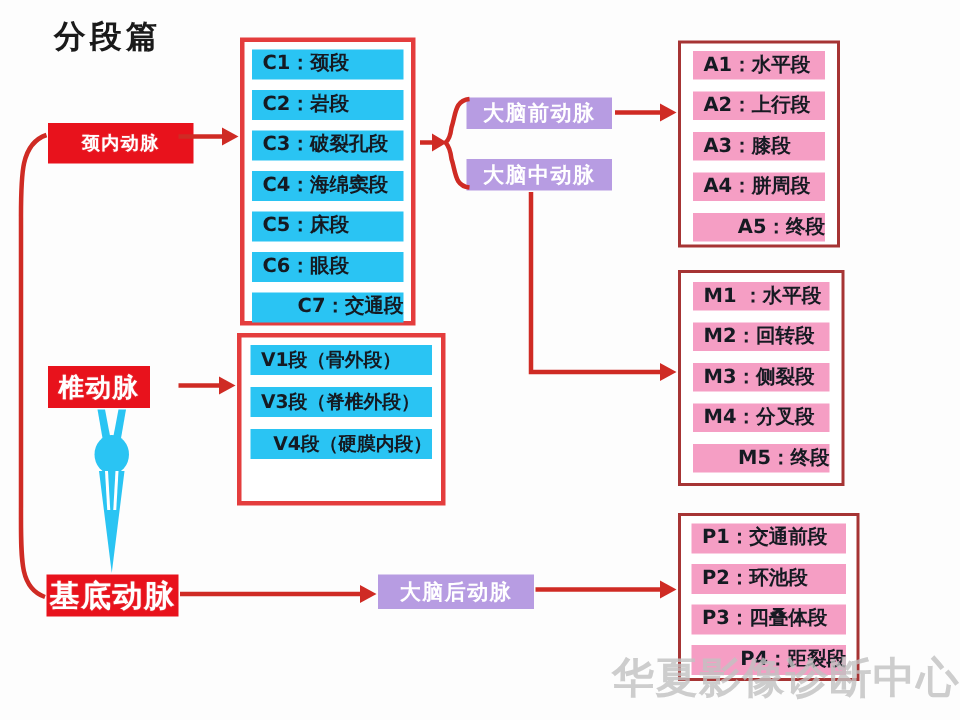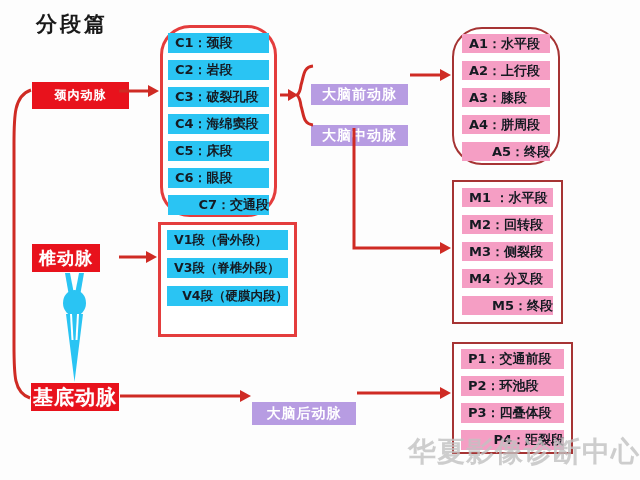--- a/index.html
+++ b/index.html
@@ -19,40 +19,40 @@
     display:flex;align-items:center;justify-content:center;
     letter-spacing:1px;text-shadow:0 0 1px rgba(255,255,255,.4);
   }
   #box-ica{left:32px;top:82px;width:97px;height:27px;font-size:12px;}
   #box-vertebral{left:32px;top:244px;width:68px;height:28px;}
   #box-basilar{left:31px;top:383px;width:88px;height:28px;font-size:20px;}
   
   .purplebox{
     position:absolute;background:#b79ce2;color:#ffffff;
     font-weight:bold;font-size:14px;text-align:center;
-    display:flex;align-items:center;justify-content:center;letter-spacing:1px;margin-top:19px;
+    display:flex;align-items:center;justify-content:center;letter-spacing:1px;
   }
   #box-aca{left:311px;top:65px;width:97px;height:21px;}
   #box-mca{left:311px;top:106px;width:97px;height:21px;}
   #box-pca{left:252px;top:383px;width:104px;height:23px;}
   
   .container{position:absolute;background:#ffffff;box-sizing:border-box;}
   .border-bright{border:3px solid #e43d3d;}
   .border-dark{border:2px solid #a63434;}
   .row{
     box-sizing:border-box;font-weight:bold;color:#151a22;
     padding-left:7px;overflow:hidden;white-space:nowrap;
   }
   .cyan{background:#2ac4f3;}
   .pink{background:#f59ec4;}
-  #cont-c{left:160px;top:25px;width:117px;height:192px;padding:5px;border-radius:30px;}
+  #cont-c{left:160px;top:25px;width:117px;height:192px;padding:5px;}
   #cont-c .row{height:20px;line-height:20px;font-size:13px;margin-bottom:7px;}
   #cont-v{left:158px;top:222px;width:139px;height:115px;padding:5px 6px;}
   #cont-v .row{height:20px;line-height:20px;font-size:12.5px;margin-bottom:8px;}
-  #cont-a{left:452px;top:27px;width:108px;height:138px;padding:5px 8px;border-radius:30px;}
+  #cont-a{left:452px;top:27px;width:108px;height:138px;padding:5px 8px;}
   #cont-a .row{height:19px;line-height:19px;font-size:13px;margin-bottom:8px;}
   #cont-m{left:452px;top:180px;width:111px;height:144px;padding:6px 8px;}
   #cont-m .row{height:19px;line-height:19px;font-size:13px;margin-bottom:8px;}
   #cont-p{left:452px;top:342px;width:121px;height:112px;padding:5px 7px;}
   #cont-p .row{height:20px;line-height:20px;font-size:13px;margin-bottom:7px;}
   .row:last-child{margin-bottom:0;text-align:right;}
   
   #connectors{position:absolute;left:0;top:0;width:640px;height:480px;pointer-events:none;}
   
   #watermark{

